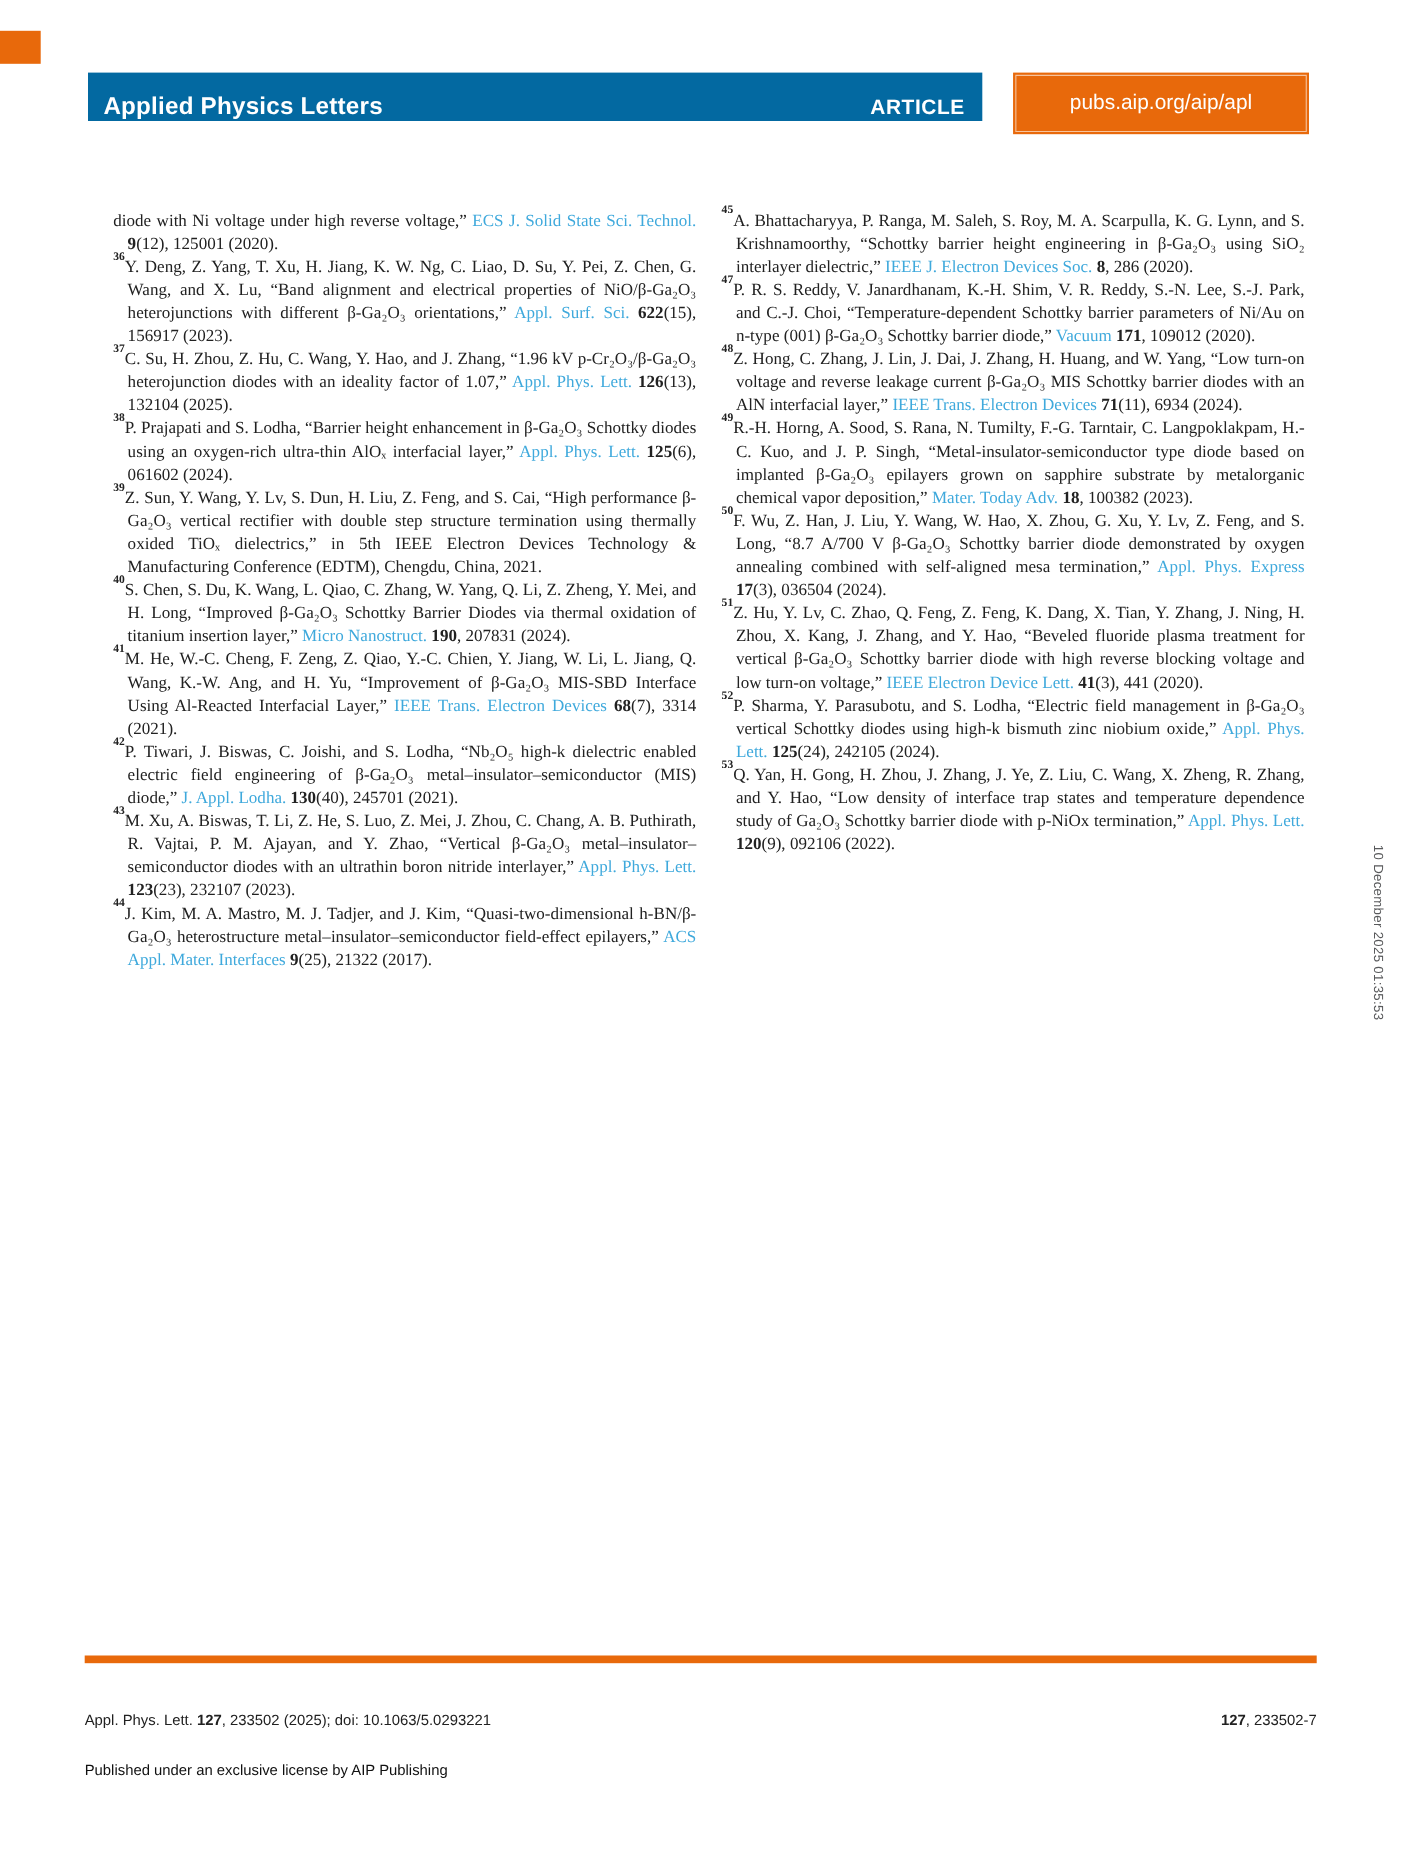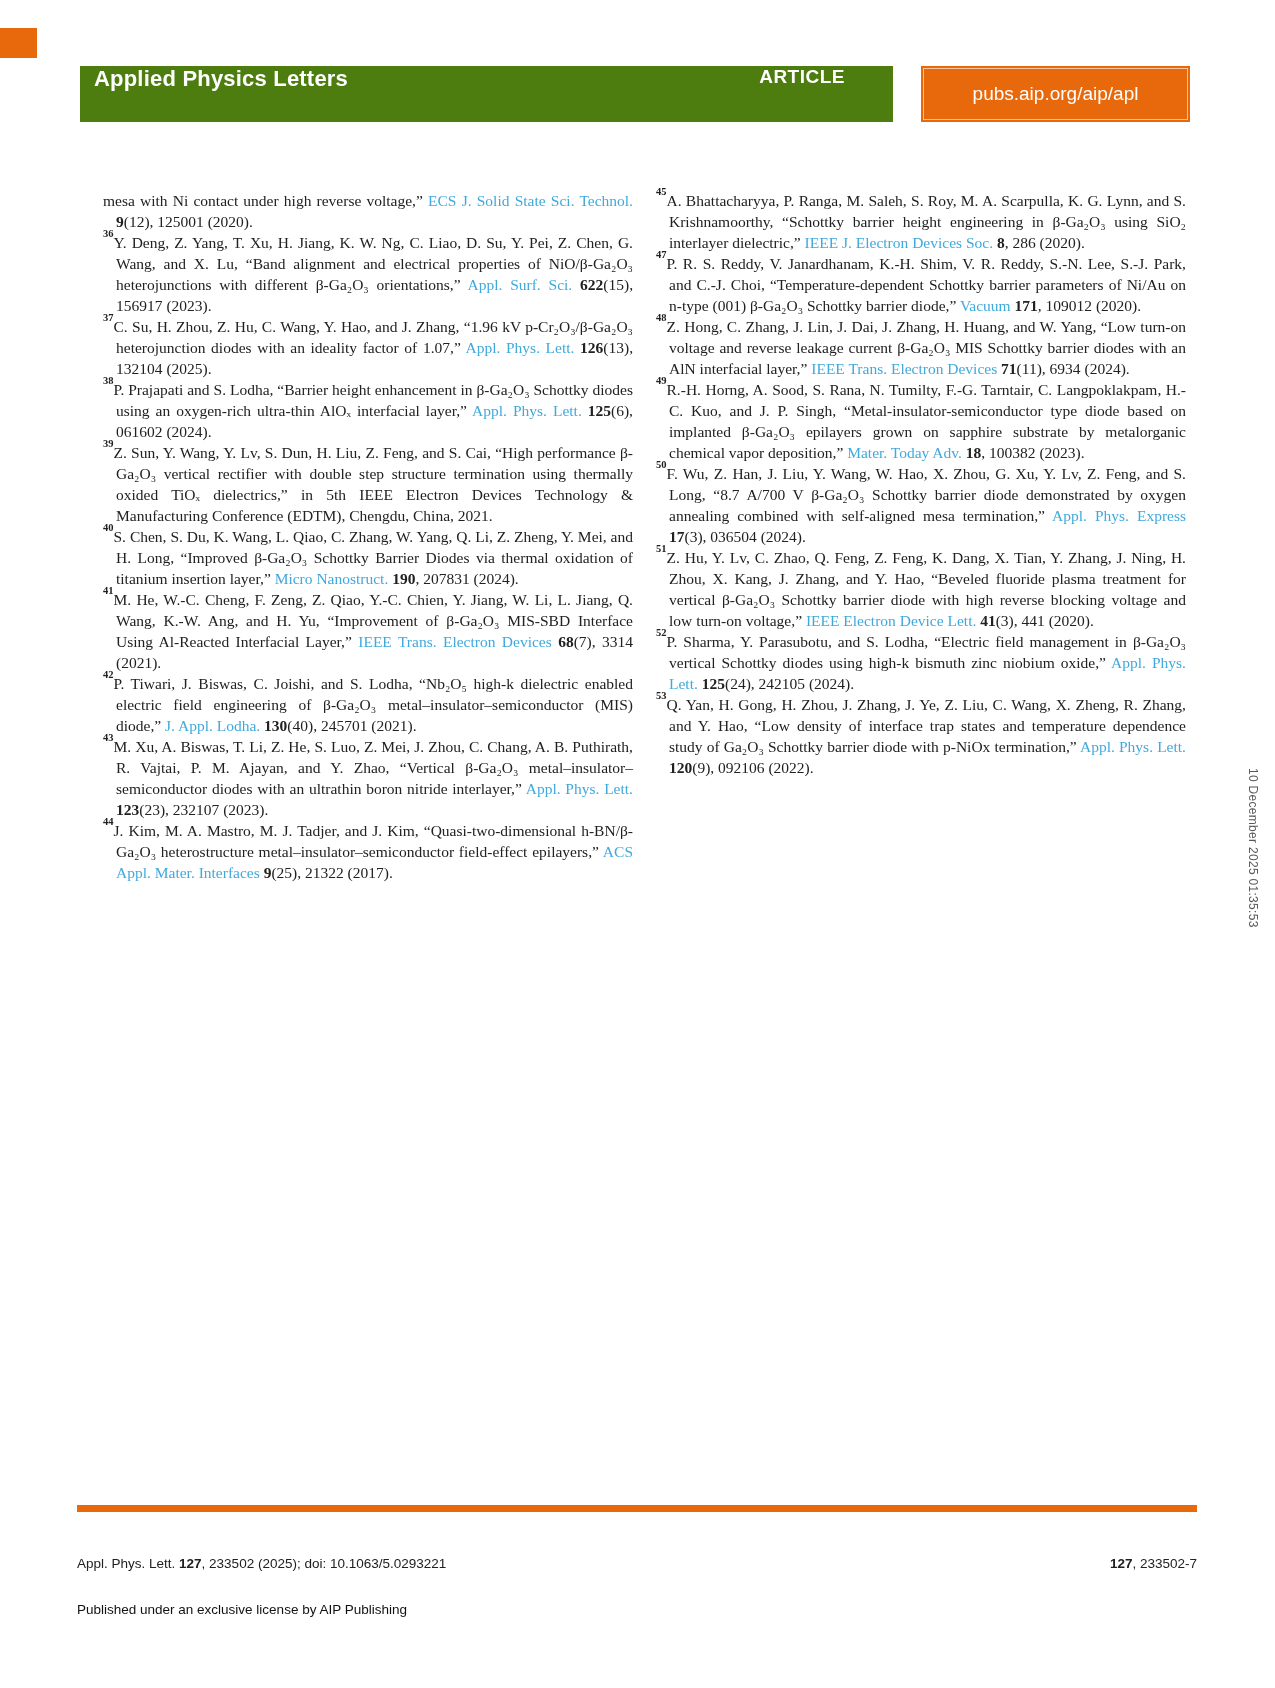--- a/index.html
+++ b/index.html
@@ -11,31 +11,31 @@
     font-family:"Liberation Serif","DejaVu Serif",serif;
     color:#212121;
     overflow:hidden;
   }
   
   .corner-mark{
     position:absolute;left:0;top:28px;width:37px;height:30px;
     background:#e8690b;
   }
   .header-bar{
-    position:absolute;left:80px;top:66px;width:813px;height:56px;
-    background:#4d7c0f;
-    display:flex;align-items:flex-start;justify-content:space-between;
+    position:absolute;left:80px;top:66px;width:813px;height:44px;
+    background:#0369a1;
+    display:flex;align-items:flex-end;justify-content:space-between;
     font-family:"Liberation Sans","DejaVu Sans",sans-serif;
     color:#ffffff;
   }
   .journal-title{
     padding-left:14px;font-size:22px;font-weight:bold;letter-spacing:0.2px;
   }
   .article-label{
-    padding-right:48px;font-size:19px;font-weight:bold;letter-spacing:0.5px;
+    padding-right:16px;font-size:19px;font-weight:bold;letter-spacing:0.5px;
   }
   .site-box{
     position:absolute;left:921px;top:66px;width:269px;height:56px;
     background:#e8690b;
     box-shadow:inset 0 0 0 2px #e8690b, inset 0 0 0 3px rgba(255,255,255,0.6);
     display:flex;align-items:center;justify-content:center;
     font-family:"Liberation Sans","DejaVu Sans",sans-serif;
     color:#ffffff;font-size:19px;font-weight:normal;
     cursor:pointer;
   }
@@ -96,21 +96,21 @@
     <span class="journal-title">Applied Physics Letters</span>
     <span class="article-label">ARTICLE</span>
   </div>
 
   <div class="site-box">
     <span>pubs.aip.org/aip/apl</span>
   </div>
 
   <div class="refs-wrap">
     <div class="col">
-        <div class="ref"><span class="seg-p">mesa with Ni contact under high reverse voltage,” </span><span class="seg-l">ECS J. Solid State Sci. Technol.</span><span class="seg-p"> </span><span class="seg-b">9</span><span class="seg-p">(12), 125001 (2020).</span></div>
+        <div class="ref"><span class="seg-p">diode with Ni voltage under high reverse voltage,” </span><span class="seg-l">ECS J. Solid State Sci. Technol.</span><span class="seg-p"> </span><span class="seg-b">9</span><span class="seg-p">(12), 125001 (2020).</span></div>
         <div class="ref"><sup class="refnum">36</sup><span class="seg-p">Y. Deng, Z. Yang, T. Xu, H. Jiang, K. W. Ng, C. Liao, D. Su, Y. Pei, Z. Chen, G. Wang, and X. Lu, “Band alignment and electrical properties of NiO/β-Ga₂O₃ heterojunctions with different β-Ga₂O₃ orientations,” </span><span class="seg-l">Appl. Surf. Sci.</span><span class="seg-p"> </span><span class="seg-b">622</span><span class="seg-p">(15), 156917 (2023).</span></div>
         <div class="ref"><sup class="refnum">37</sup><span class="seg-p">C. Su, H. Zhou, Z. Hu, C. Wang, Y. Hao, and J. Zhang, “1.96 kV p-Cr₂O₃/β-Ga₂O₃ heterojunction diodes with an ideality factor of 1.07,” </span><span class="seg-l">Appl. Phys. Lett.</span><span class="seg-p"> </span><span class="seg-b">126</span><span class="seg-p">(13), 132104 (2025).</span></div>
         <div class="ref"><sup class="refnum">38</sup><span class="seg-p">P. Prajapati and S. Lodha, “Barrier height enhancement in β-Ga₂O₃ Schottky diodes using an oxygen-rich ultra-thin AlOₓ interfacial layer,” </span><span class="seg-l">Appl. Phys. Lett.</span><span class="seg-p"> </span><span class="seg-b">125</span><span class="seg-p">(6), 061602 (2024).</span></div>
         <div class="ref"><sup class="refnum">39</sup><span class="seg-p">Z. Sun, Y. Wang, Y. Lv, S. Dun, H. Liu, Z. Feng, and S. Cai, “High performance β-Ga₂O₃ vertical rectifier with double step structure termination using thermally oxided TiOₓ dielectrics,” in 5th IEEE Electron Devices Technology &amp; Manufacturing Conference (EDTM), Chengdu, China, 2021.</span></div>
         <div class="ref"><sup class="refnum">40</sup><span class="seg-p">S. Chen, S. Du, K. Wang, L. Qiao, C. Zhang, W. Yang, Q. Li, Z. Zheng, Y. Mei, and H. Long, “Improved β-Ga₂O₃ Schottky Barrier Diodes via thermal oxidation of titanium insertion layer,” </span><span class="seg-l">Micro Nanostruct.</span><span class="seg-p"> </span><span class="seg-b">190</span><span class="seg-p">, 207831 (2024).</span></div>
         <div class="ref"><sup class="refnum">41</sup><span class="seg-p">M. He, W.-C. Cheng, F. Zeng, Z. Qiao, Y.-C. Chien, Y. Jiang, W. Li, L. Jiang, Q. Wang, K.-W. Ang, and H. Yu, “Improvement of β-Ga₂O₃ MIS-SBD Interface Using Al-Reacted Interfacial Layer,” </span><span class="seg-l">IEEE Trans. Electron Devices</span><span class="seg-p"> </span><span class="seg-b">68</span><span class="seg-p">(7), 3314 (2021).</span></div>
         <div class="ref"><sup class="refnum">42</sup><span class="seg-p">P. Tiwari, J. Biswas, C. Joishi, and S. Lodha, “Nb₂O₅ high-k dielectric enabled electric field engineering of β-Ga₂O₃ metal–insulator–semiconductor (MIS) diode,” </span><span class="seg-l">J. Appl. Lodha.</span><span class="seg-p"> </span><span class="seg-b">130</span><span class="seg-p">(40), 245701 (2021).</span></div>
         <div class="ref"><sup class="refnum">43</sup><span class="seg-p">M. Xu, A. Biswas, T. Li, Z. He, S. Luo, Z. Mei, J. Zhou, C. Chang, A. B. Puthirath, R. Vajtai, P. M. Ajayan, and Y. Zhao, “Vertical β-Ga₂O₃ metal–insulator–semiconductor diodes with an ultrathin boron nitride interlayer,” </span><span class="seg-l">Appl. Phys. Lett.</span><span class="seg-p"> </span><span class="seg-b">123</span><span class="seg-p">(23), 232107 (2023).</span></div>
         <div class="ref"><sup class="refnum">44</sup><span class="seg-p">J. Kim, M. A. Mastro, M. J. Tadjer, and J. Kim, “Quasi-two-dimensional h-BN/β-Ga₂O₃ heterostructure metal–insulator–semiconductor field-effect epilayers,” </span><span class="seg-l">ACS Appl. Mater. Interfaces</span><span class="seg-p"> </span><span class="seg-b">9</span><span class="seg-p">(25), 21322 (2017).</span></div>
       </div>

